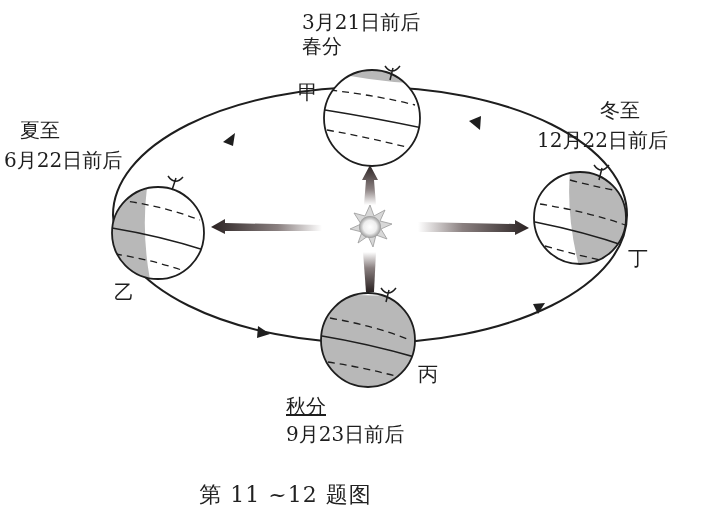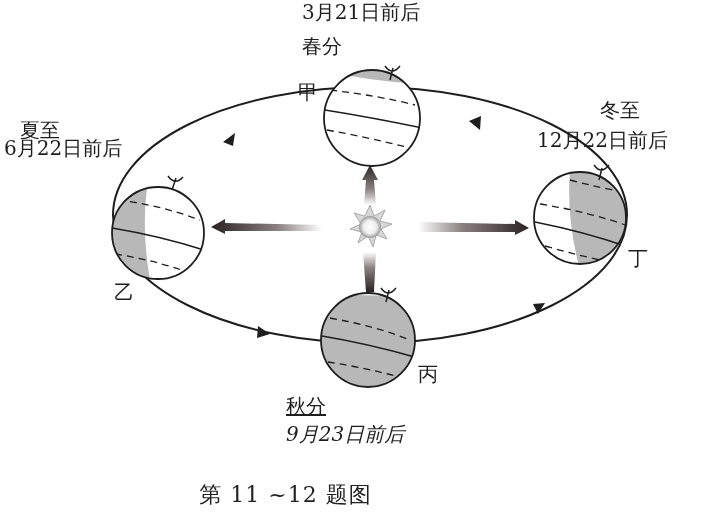--- a/index.html
+++ b/index.html
@@ -105,29 +105,29 @@
     <path d="M570,170 L630,170 L630,270 L580,270 Q566,218 570,170 Z" fill="#b8b8b8"></path>
     <path d="M570,180 Q600,188 625,192" fill="none" stroke="#1e1e1e" stroke-width="1.3" stroke-dasharray="7,5"></path>
     <path d="M540,204 Q590,212 628,226" fill="none" stroke="#1e1e1e" stroke-width="1.3" stroke-dasharray="7,5"></path>
     <path d="M535,222 Q585,232 625,246" fill="none" stroke="#1e1e1e" stroke-width="1.5"></path>
     <path d="M545,246 Q580,256 610,262" fill="none" stroke="#1e1e1e" stroke-width="1.3" stroke-dasharray="7,5"></path>
   </g>
   <circle cx="580" cy="218" r="46" fill="none" stroke="#1e1e1e" stroke-width="1.8"></circle>
   <path d="M602,168 L599,180 M594,165 Q601,175 609,165" fill="none" stroke="#1e1e1e" stroke-width="1.5"></path>
 </svg>
 
-<div class="lbl" style="left:302px; top:0;">3月21日前后</div>
+<div class="lbl" style="left:302px; top:10px;">3月21日前后</div>
 <div class="lbl" style="left:302px; top:34px;font-family:Liberation Serif, serif;">春分</div>
 <div class="lbl" style="left:298px; top:80px;">甲</div>
 
 <div class="lbl" style="left:20px; top:118px;">夏至</div>
-<div class="lbl" style="left:4px; top:136px;">6月22日前后</div>
+<div class="lbl" style="left:4px; top:148px;">6月22日前后</div>
 <div class="lbl" style="left:114px; top:280px;">乙</div>
 
 <div class="lbl" style="left:286px; top:394px;text-decoration:underline;">秋分</div>
-<div class="lbl" style="left:286px; top:422px;font-style:italic;">9月23日前后</div>
+<div class="lbl" style="left:286px; top:422px;">9月23日前后</div>
 <div class="lbl" style="left:418px; top:362px;">丙</div>
 
 <div class="lbl" style="left:600px; top:98px;">冬至</div>
 <div class="lbl" style="left:537px; top:128px;">12月22日前后</div>
 <div class="lbl" style="left:628px; top:246px;">丁</div>
 
 <div class="caption">第 11 ~12 题图</div>
 
 </body></html>

